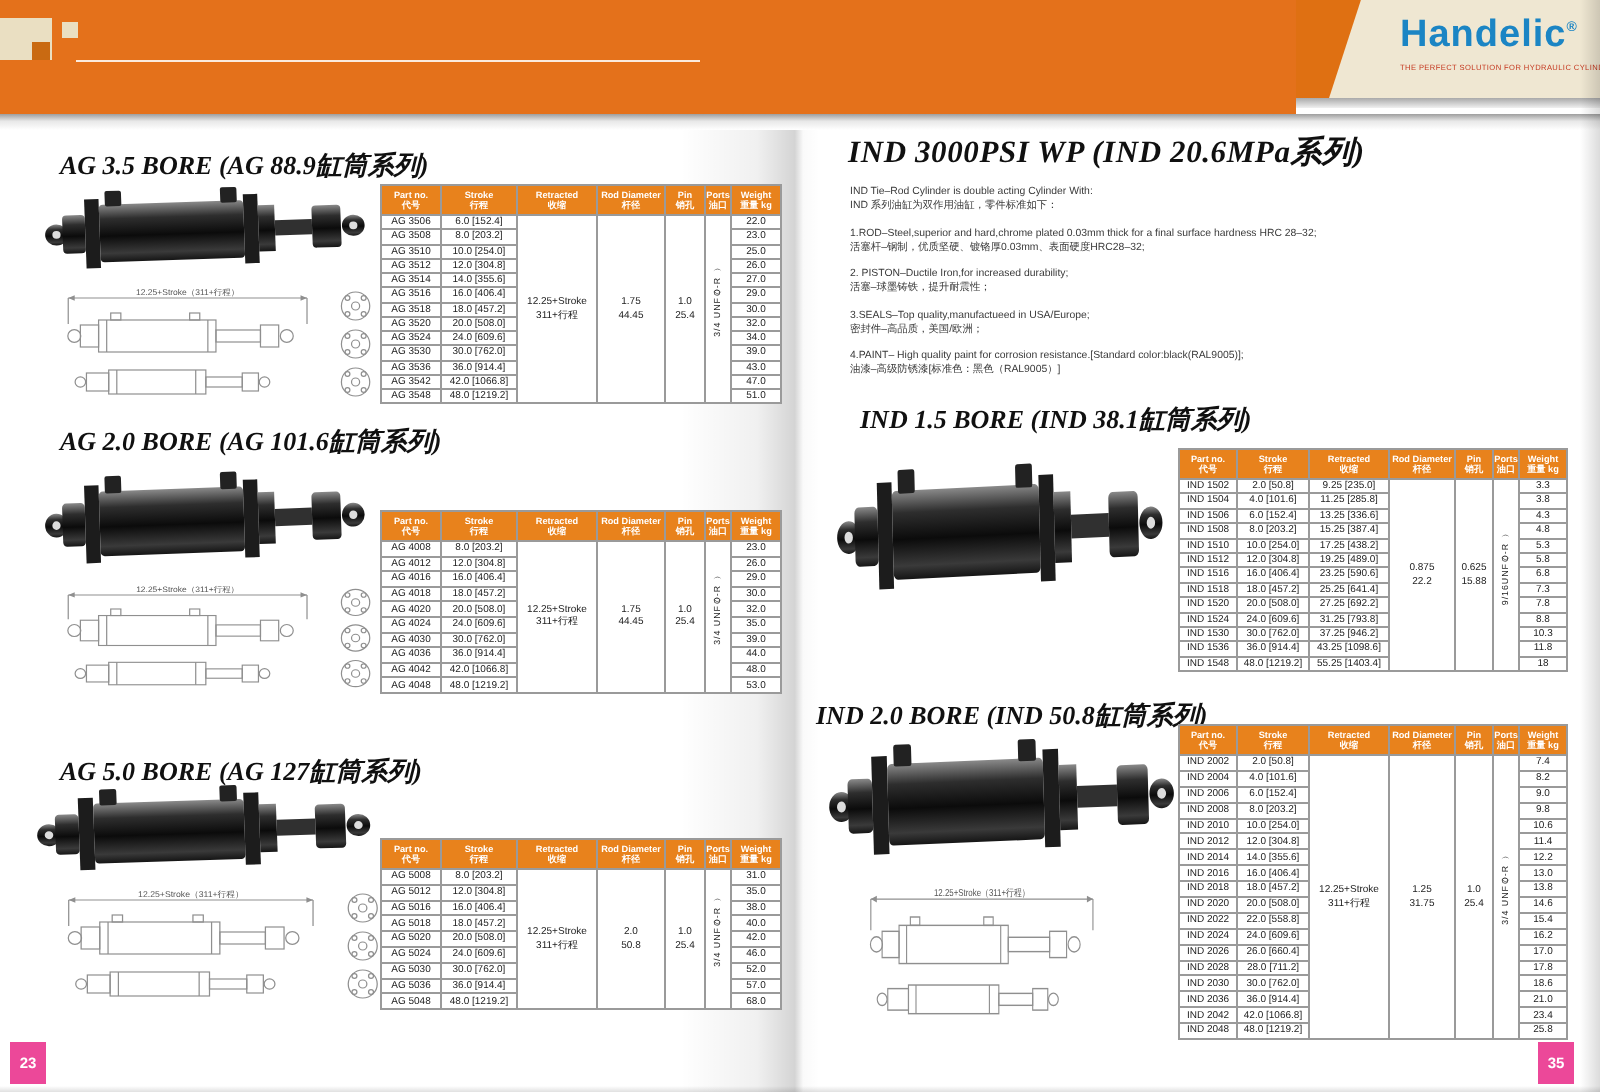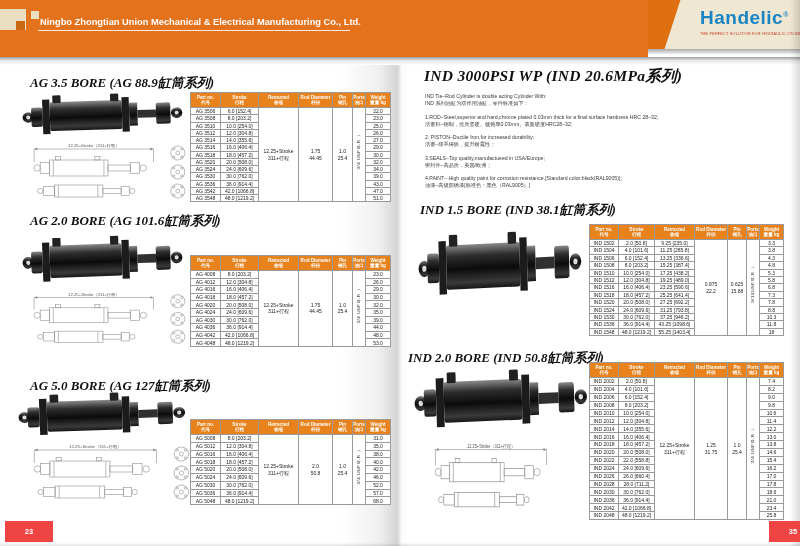--- a/index.html
+++ b/index.html
@@ -43,31 +43,30 @@
   .spec th { background:#e8821c; color:#fff; font-size:4.6px; line-height:1.2; padding:1.5px 0; font-weight:bold; }
   .spec-ag th:nth-child(1){width:30px} .spec-ag th:nth-child(2){width:38px} .spec-ag th:nth-child(3){width:40px}
   .spec-ag th:nth-child(4){width:34px} .spec-ag th:nth-child(5){width:20px} .spec-ag th:nth-child(6){width:13px}
   .spec-ag th:nth-child(7){width:25px}
   .spec-ind th:nth-child(1){width:29px} .spec-ind th:nth-child(2){width:36px} .spec-ind th:nth-child(3){width:40px}
   .spec-ind th:nth-child(4){width:33px} .spec-ind th:nth-child(5){width:19px} .spec-ind th:nth-child(6){width:13px}
   .spec-ind th:nth-child(7){width:24px}
   .rh66 td{height:6.6px} .rh74 td{height:7.4px} .rh76 td{height:7.6px} .rh78 td{height:7.8px} .rh79 td{height:7.9px}
   .vert { writing-mode:vertical-rl; transform:rotate(180deg); font-size:4.4px; letter-spacing:.5px; }
 
-  .pagenum { width:48px; height:21px; background:#ef4444; color:#fff; font-size:7.5px; font-weight:bold; text-align:center; line-height:21px; }
+  .pagenum { width:18px; height:21px; background:#ec4899; color:#fff; font-size:7.5px; font-weight:bold; text-align:center; line-height:21px; }
   .art svg { display:block; }
 </style>
 </head>
 <body>
 
 <div class="abs header-orange">
   <div class="abs deco1"></div>
   <div class="abs deco2"></div>
   <div class="abs deco3"></div>
-  <div class="abs company-en">Ningbo Zhongtian Union Mechanical &amp; Electrical Manufacturing Co., Ltd.</div>
   <div class="abs en-underline"></div>
 </div>
 <div class="abs logo-box">
   <div class="logo-stripe"></div>
   <div class="brand"><span>Handelic</span><span class="reg">®</span></div>
   <div class="tagline">THE PERFECT SOLUTION FOR HYDRAULIC CYLINDERS</div>
 </div>
 <div class="abs logo-underbar"></div>
 <div class="abs header-bar"></div>
 <div class="abs gutter"></div>
@@ -602,21 +601,21 @@
   <p>
     <span class="dline">3.SEALS–Top quality,manufactueed in USA/Europe;</span>
     <span class="dline">密封件–高品质，美国/欧洲；</span>
   </p>
   <p>
     <span class="dline">4.PAINT– High quality paint for corrosion resistance.[Standard color:black(RAL9005)];</span>
     <span class="dline">油漆–高级防锈漆[标准色：黑色（RAL9005）]</span>
   </p>
 </div>
 
-<h2 class="abs section-title" style="left:420px;top:201px">IND 1.5 BORE (IND 38.1缸筒系列)</h2>
+<h2 class="abs section-title" style="left:430px;top:201px">IND 1.5 BORE (IND 38.1缸筒系列)</h2>
 <div class="abs art" style="left:418px;top:228px;width:168px;height:74px">
     <svg viewBox="0 0 160 50" width="100%" height="100%" preserveAspectRatio="none">
 <defs>
         <linearGradient id="pg6" x1="0" x2="0" y1="0" y2="1">
 <stop offset="0" stop-color="#8a8a8a"></stop>
           <stop offset="0.25" stop-color="#2e2e2e"></stop>
 <stop offset="0.55" stop-color="#0b0b0b"></stop>
           <stop offset="0.85" stop-color="#3a3a3a"></stop>
 <stop offset="1" stop-color="#151515"></stop>
         </linearGradient>

